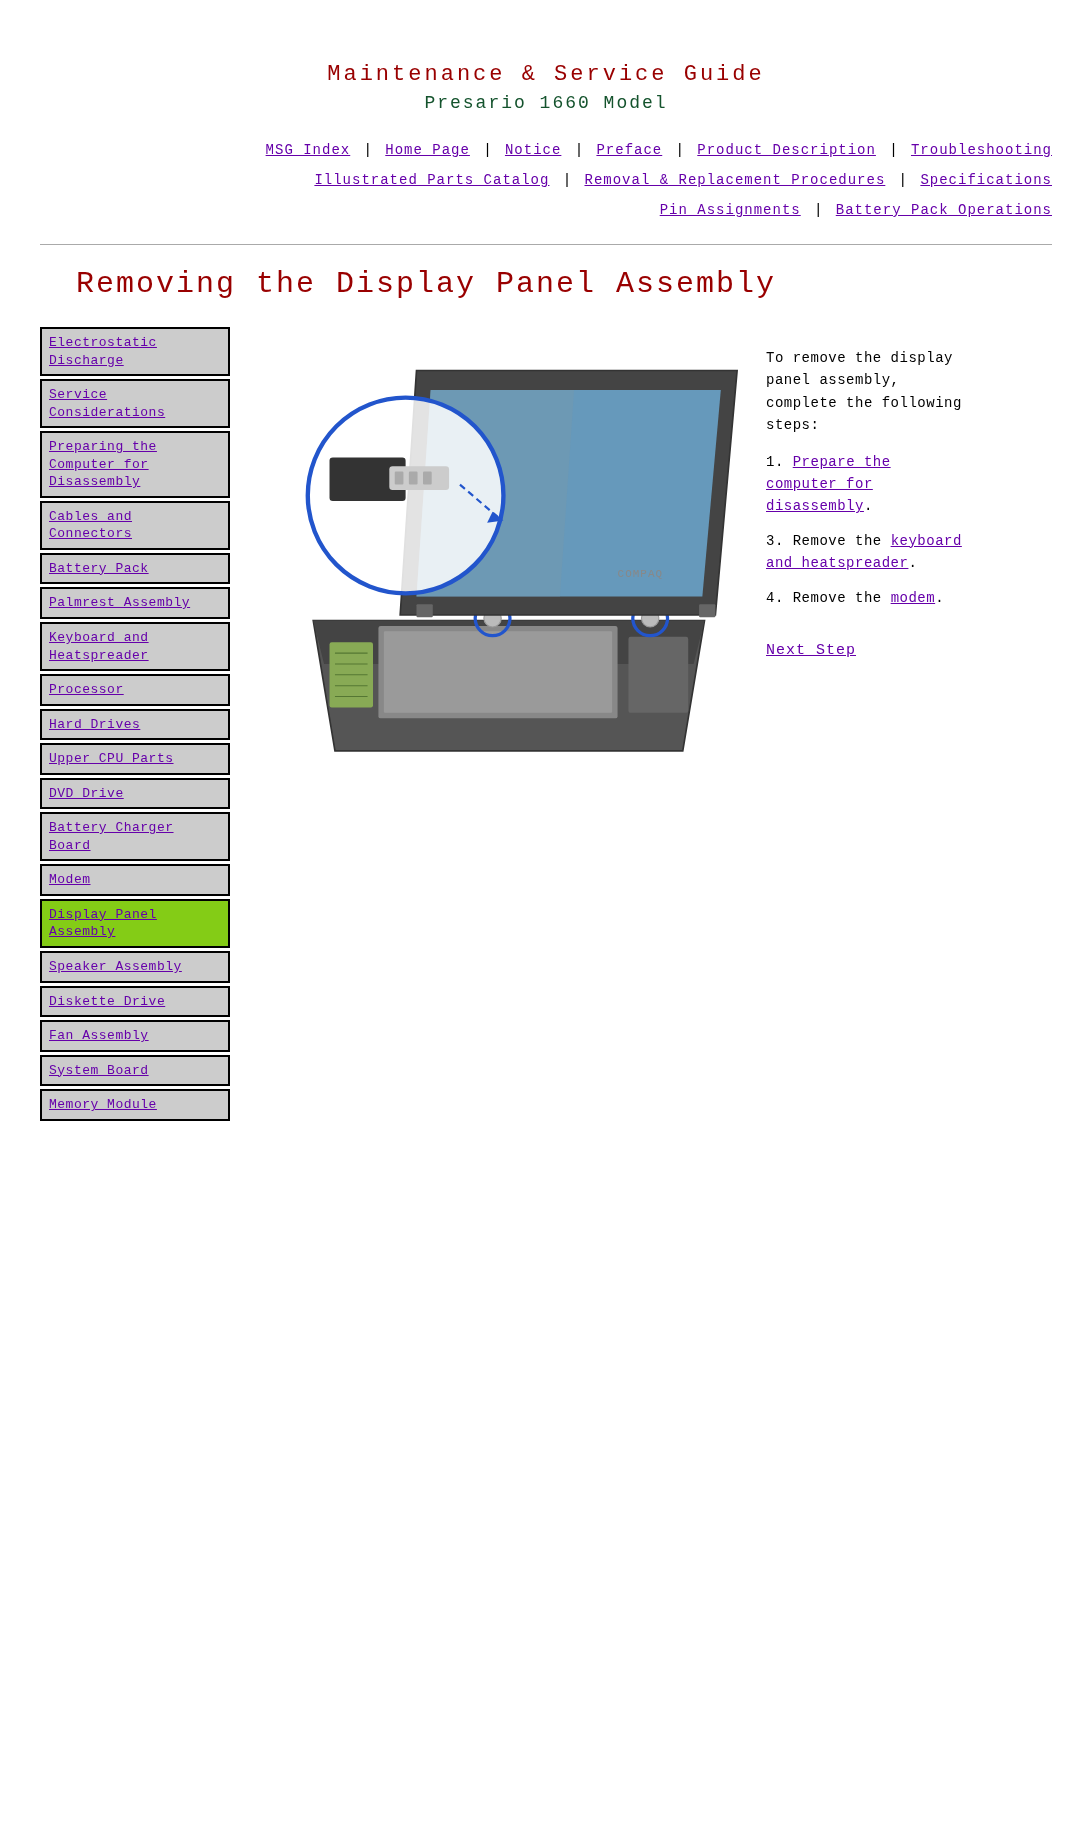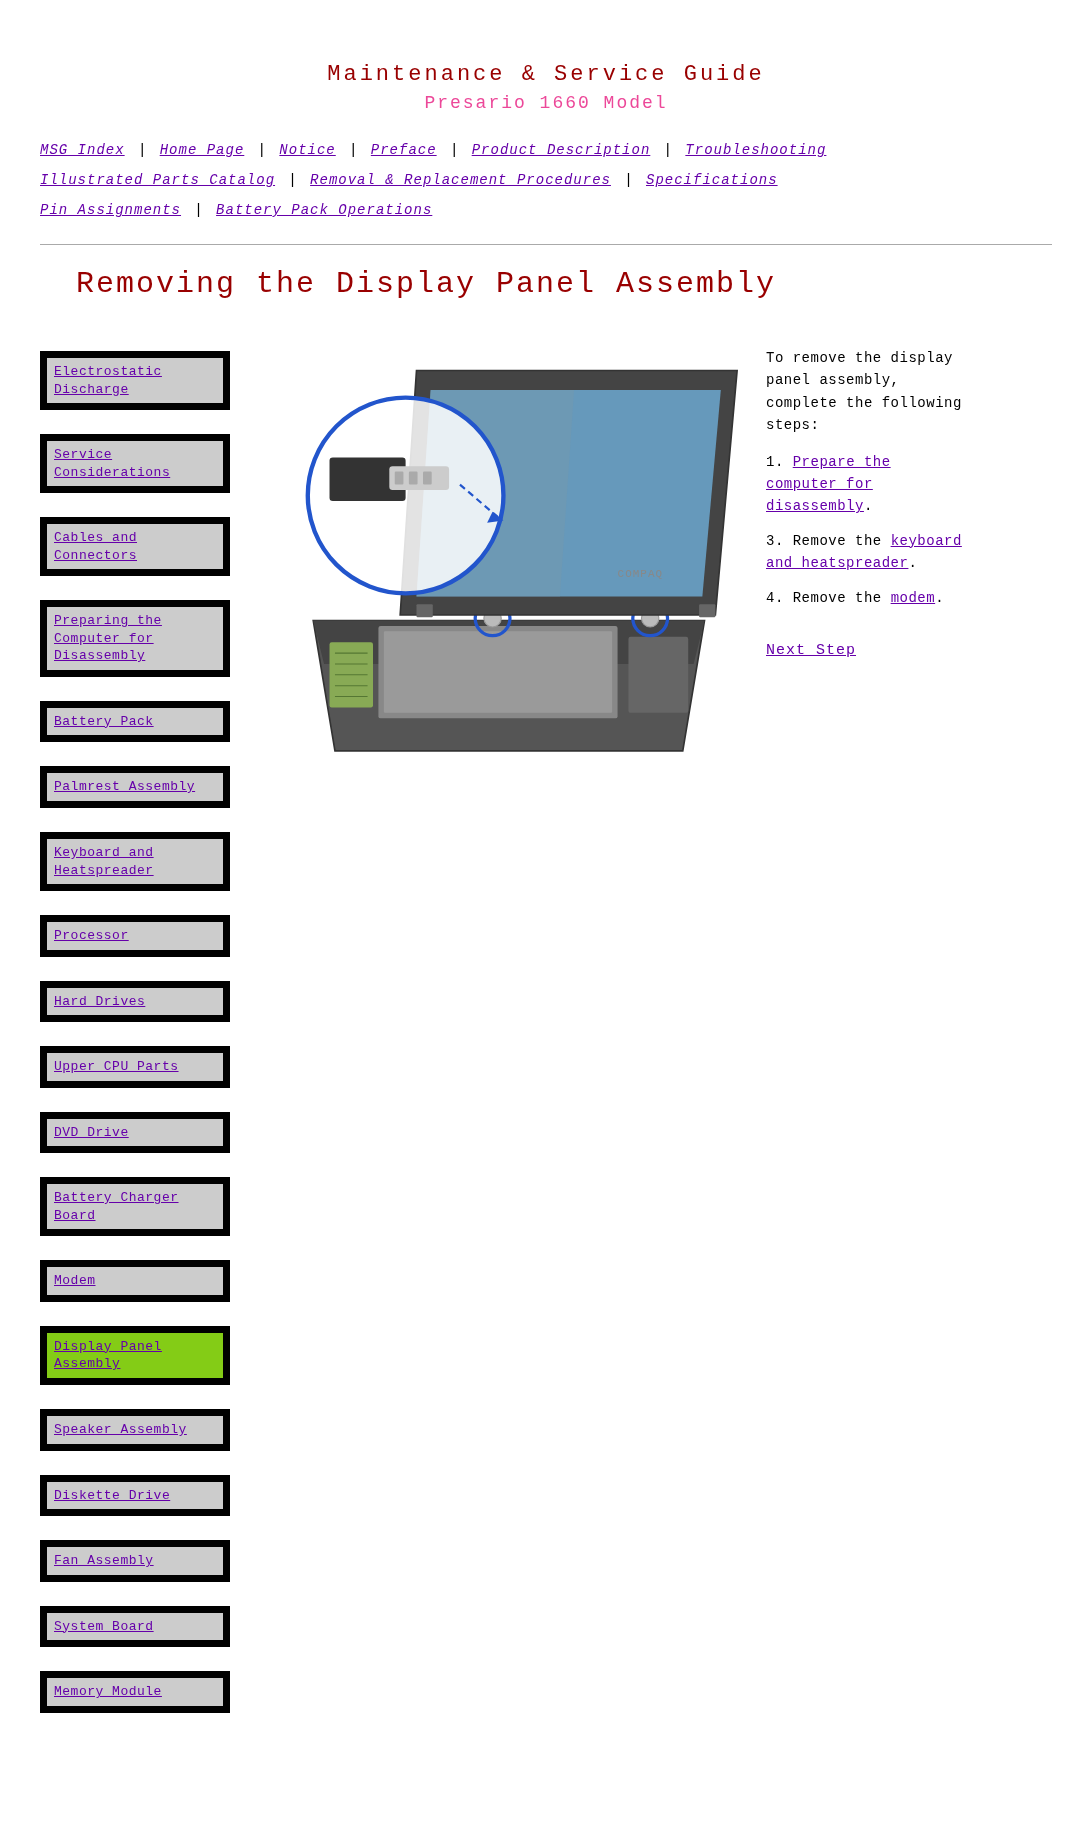--- a/index.html
+++ b/index.html
@@ -22,31 +22,30 @@
       text-align: center;
       margin-bottom: 20px;
     }
     .header-title {
       color: #990000;
       font-size: 22px;
       letter-spacing: 3px;
       font-weight: normal;
     }
     .header-subtitle {
-      color: #ec4899;
+      color: #14532d;
       font-size: 18px;
       letter-spacing: 2px;
     }
 
     
     .nav-links {
-      text-align: left;
+      text-align: right;
       margin: 18px 0 10px 0;
       line-height: 2;
-      font-style: italic;
     }
     .nav-links a {
       color: #6600aa;
       text-decoration: underline;
       font-size: 14px;
       letter-spacing: 1px;
     }
     .nav-links span.sep {
       color: #000;
       margin: 0 4px;
@@ -78,30 +77,29 @@
 
     
     .sidebar {
       width: 190px;
       flex-shrink: 0;
       margin-right: 18px;
     }
     .sidebar-item {
       display: block;
       background: #cccccc;
-      border: 7px solid #000000;
+      border: 2px solid #000000;
       margin-bottom: 3px;
       padding: 5px 7px;
       color: #6600aa;
       text-decoration: underline;
       font-size: 13px;
       letter-spacing: 0.5px;
       cursor: pointer;
       line-height: 1.35;
-      margin-top: 24px;
     }
     .sidebar-item.active {
       background: #84cc16;
       color: #6600aa;
       text-decoration: underline;
     }
 
     
     .image-area {
       flex: 1;
@@ -185,22 +183,22 @@
 
   <hr class="divider">
 
   <div class="page-title">Removing the Display Panel Assembly</div>
 
   <div class="content-layout">
 
     <nav class="sidebar">
       <a class="sidebar-item" href="#">Electrostatic Discharge</a>
       <a class="sidebar-item" href="#">Service Considerations</a>
+      <a class="sidebar-item" href="#">Preparing the Computer for Disassembly</a>
       <a class="sidebar-item" href="#">Cables and Connectors</a>
-      <a class="sidebar-item" href="#">Preparing the Computer for Disassembly</a>
       <a class="sidebar-item" href="#">Battery Pack</a>
       <a class="sidebar-item" href="#">Palmrest Assembly</a>
       <a class="sidebar-item" href="#">Keyboard and Heatspreader</a>
       <a class="sidebar-item" href="#">Processor</a>
       <a class="sidebar-item" href="#">Hard Drives</a>
       <a class="sidebar-item" href="#">Upper CPU Parts</a>
       <a class="sidebar-item" href="#">DVD Drive</a>
       <a class="sidebar-item" href="#">Battery Charger Board</a>
       <a class="sidebar-item" href="#">Modem</a>
       <a class="sidebar-item active" href="#">Display Panel Assembly</a>

